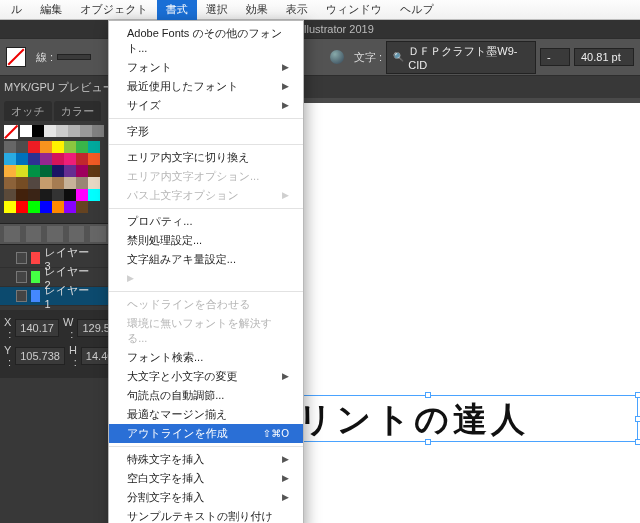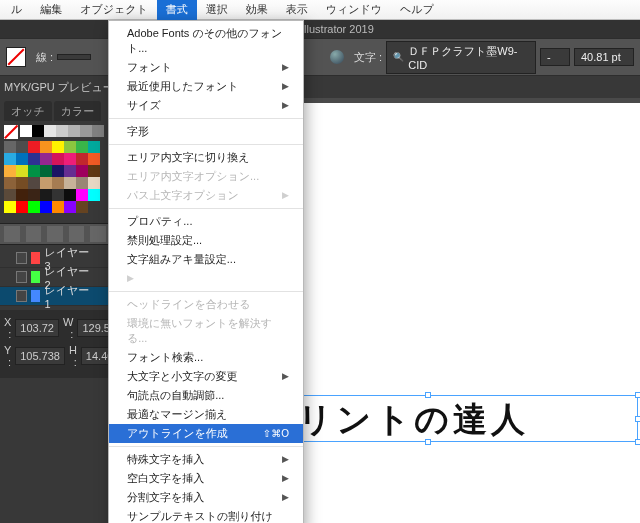--- a/index.html
+++ b/index.html
@@ -181,21 +181,21 @@
         <div class="layer-row" style="background: #0c4a6e;">
           <div class="eye"></div>
           <div class="colorchip" style="background:#4488ff"></div>
           <span>レイヤー 1</span>
         </div>
       </div>
 
     <div class="transform">
       <div class="tf-row">
         <span class="tf-lbl">X :</span>
-        <span class="tf-val">103.72</span>
+        <span class="tf-val">140.17</span>
         <span class="tf-lbl">W :</span>
         <span class="tf-val">129.587</span>
       </div>
       <div class="tf-row">
         <span class="tf-lbl">Y :</span>
         <span class="tf-val">105.738</span>
         <span class="tf-lbl">H :</span>
         <span class="tf-val">14.406</span>
       </div>
     </div>

